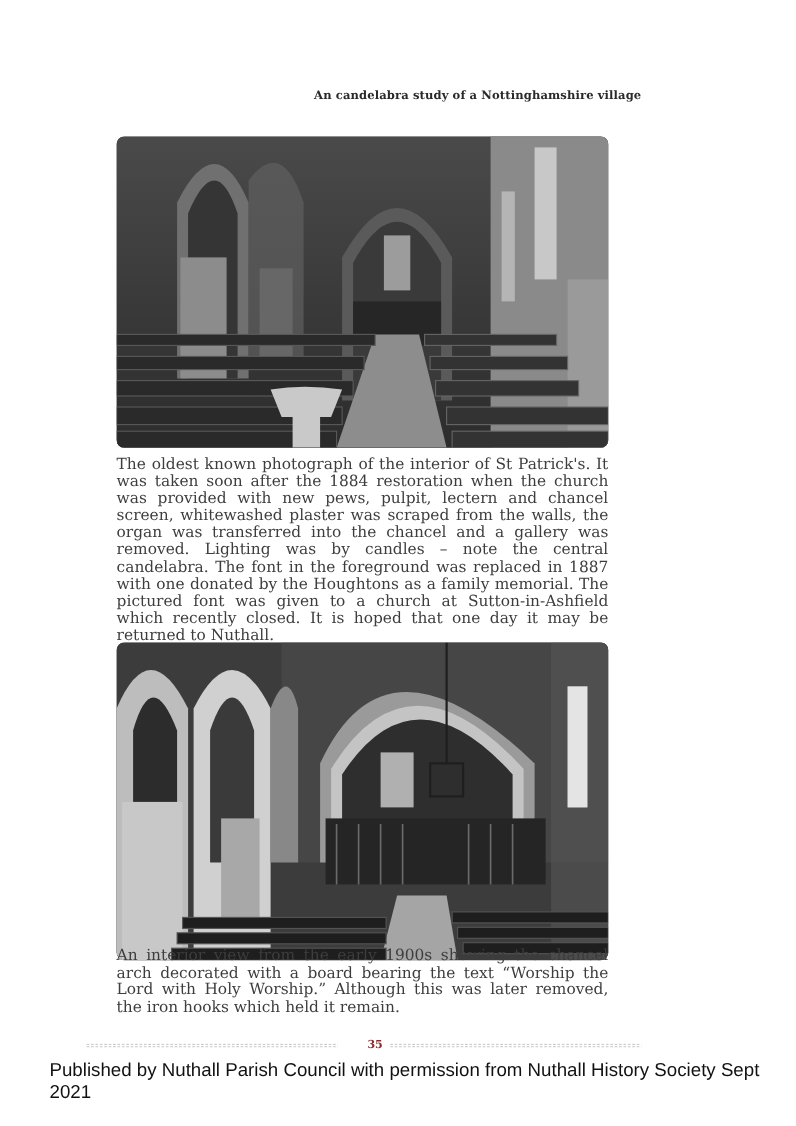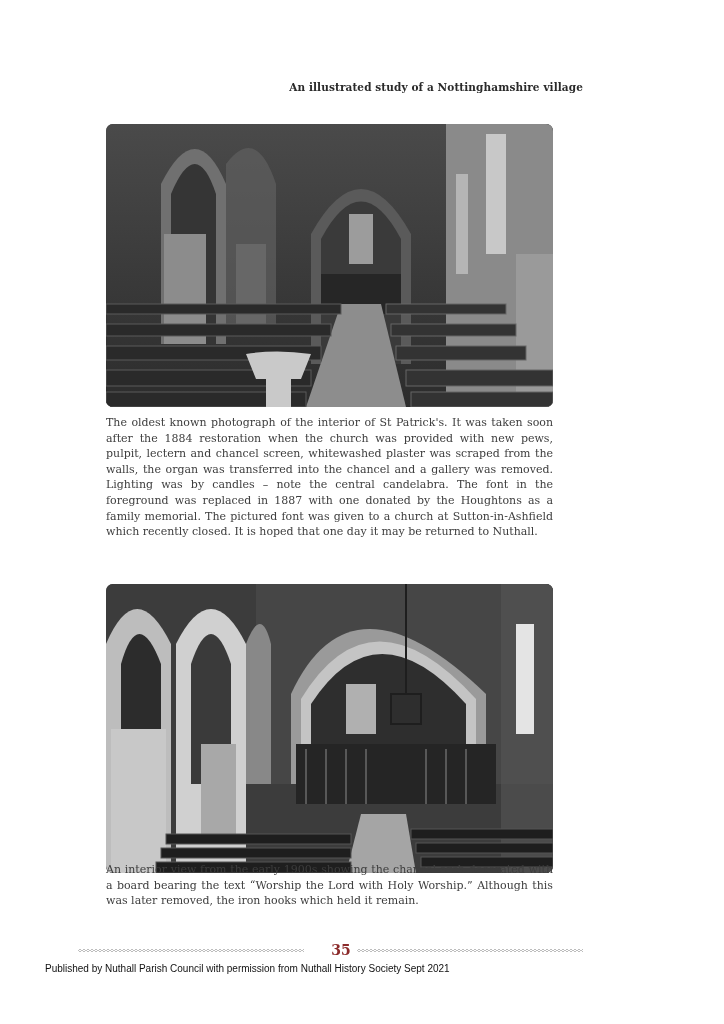--- a/index.html
+++ b/index.html
@@ -25,57 +25,57 @@
       overflow: hidden;
       background: #3a3a3a;
     }
     .photo svg { display: block; width: 100%; height: 100%; }
     .photo-1 { left: 106px; top: 124px; width: 447px; height: 283px; }
     .photo-2 { left: 106px; top: 584px; width: 447px; height: 289px; }
     .caption {
       position: absolute;
       left: 106px; width: 447px;
       font-family: "DejaVu Serif", serif;
-      font-size: 11px;
+      font-size: 14px;
       line-height: 15.6px;
       color: #3d3d3d;
       text-align: justify;
     }
     .caption-1 { top: 415px; }
     .caption-2 { top: 862px; }
     .folio-row {
       position: absolute;
       left: 78px; top: 944px; width: 505px; height: 12px;
       display: flex; align-items: center; gap: 6px;
     }
     .ornament {
       flex: 1; height: 3px;
       background-image: radial-gradient(circle, transparent 1px, #bdbdbd 1.1px, #bdbdbd 1.5px, transparent 1.6px);
       background-size: 4px 3px;
       background-repeat: repeat-x;
     }
     .page-number {
       font-family: "DejaVu Serif", serif;
       font-weight: bold;
-      font-size: 14px;
+      font-size: 10px;
       color: #8b2a2a;
       margin-left: 21px;
     }
     .publisher-note {
       position: absolute;
       left: 45px; top: 963px;
       font-family: "Liberation Sans", sans-serif;
-      font-size: 10px;
+      font-size: 17px;
       color: #111111;
     }
   </style>
 </head>
 <body>
 
-<div class="running-head">An illustrated study of a Nottinghamshire village</div>
+<div class="running-head">An candelabra study of a Nottinghamshire village</div>
 
 <div class="photo photo-1" title="Black and white photograph of the interior of St Patrick's church looking east toward the chancel, with pews, stone pillars and a font in the foreground">
   <svg viewBox="0 0 447 283" preserveAspectRatio="none">
     <defs>
       <linearGradient id="g1" x1="0" y1="0" x2="0" y2="1">
         <stop offset="0" stop-color="#4a4a4a"></stop>
         <stop offset="1" stop-color="#2c2c2c"></stop>
       </linearGradient>
     </defs>
     <rect width="447" height="283" fill="url(#g1)"></rect>

